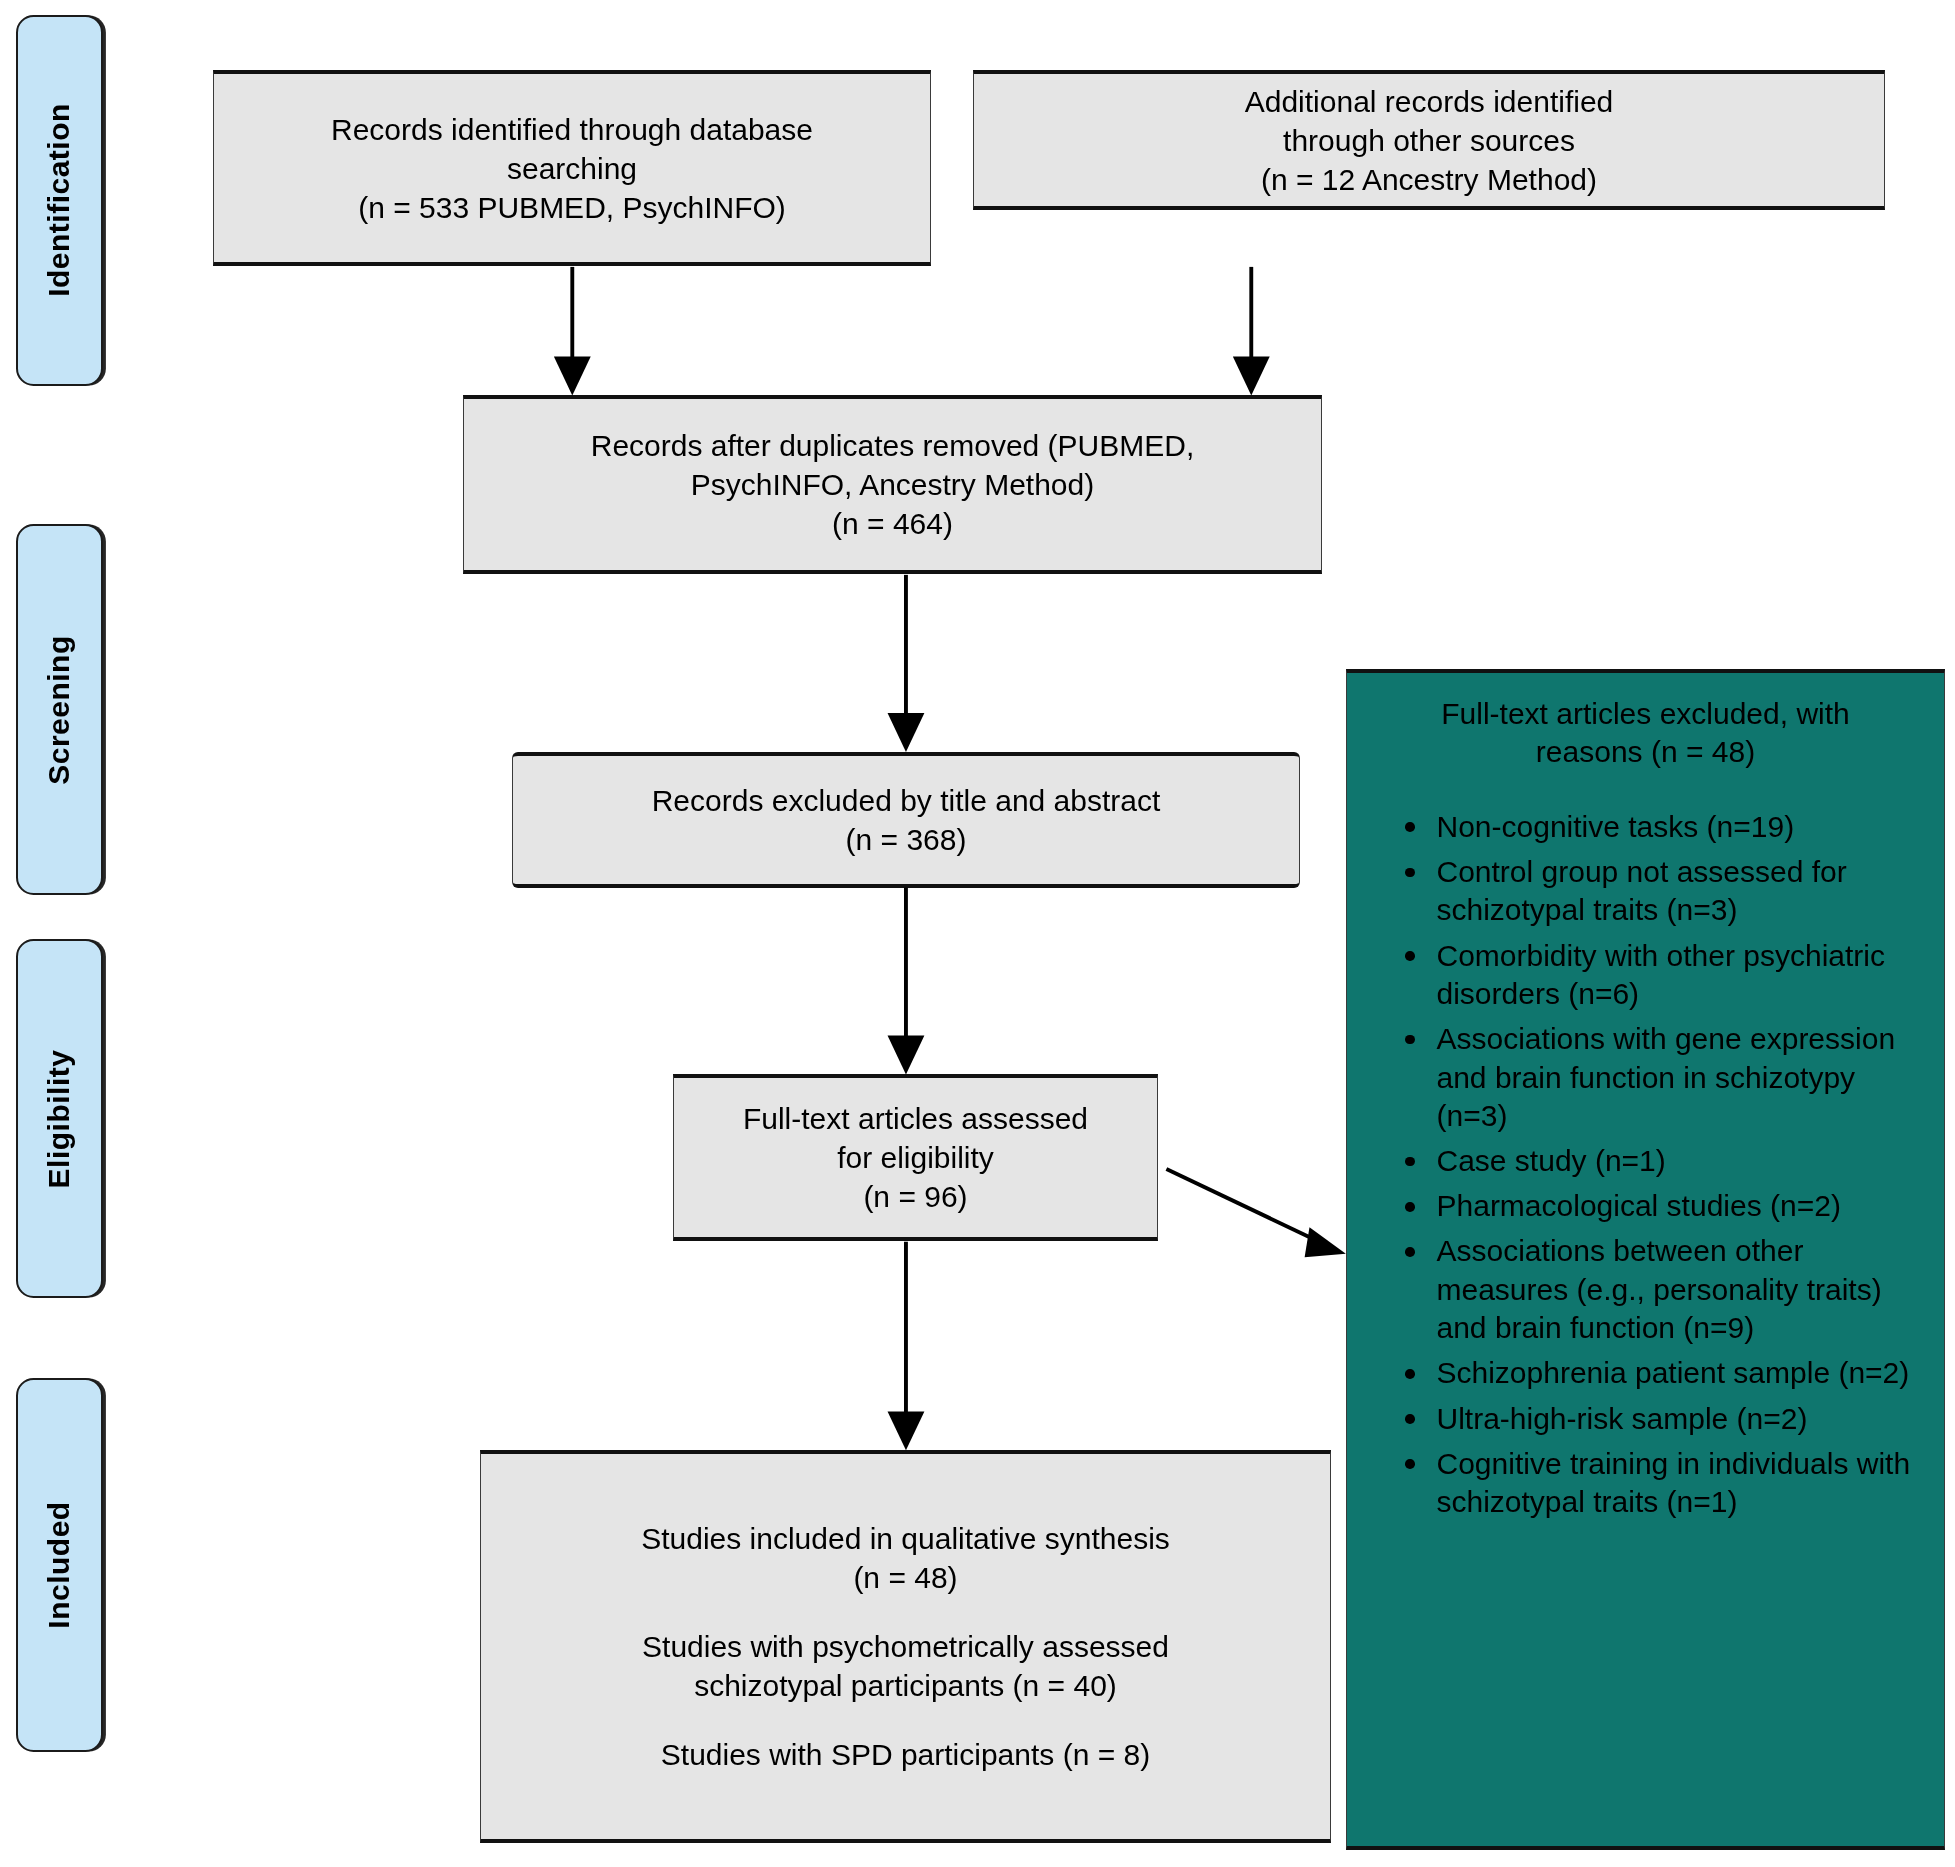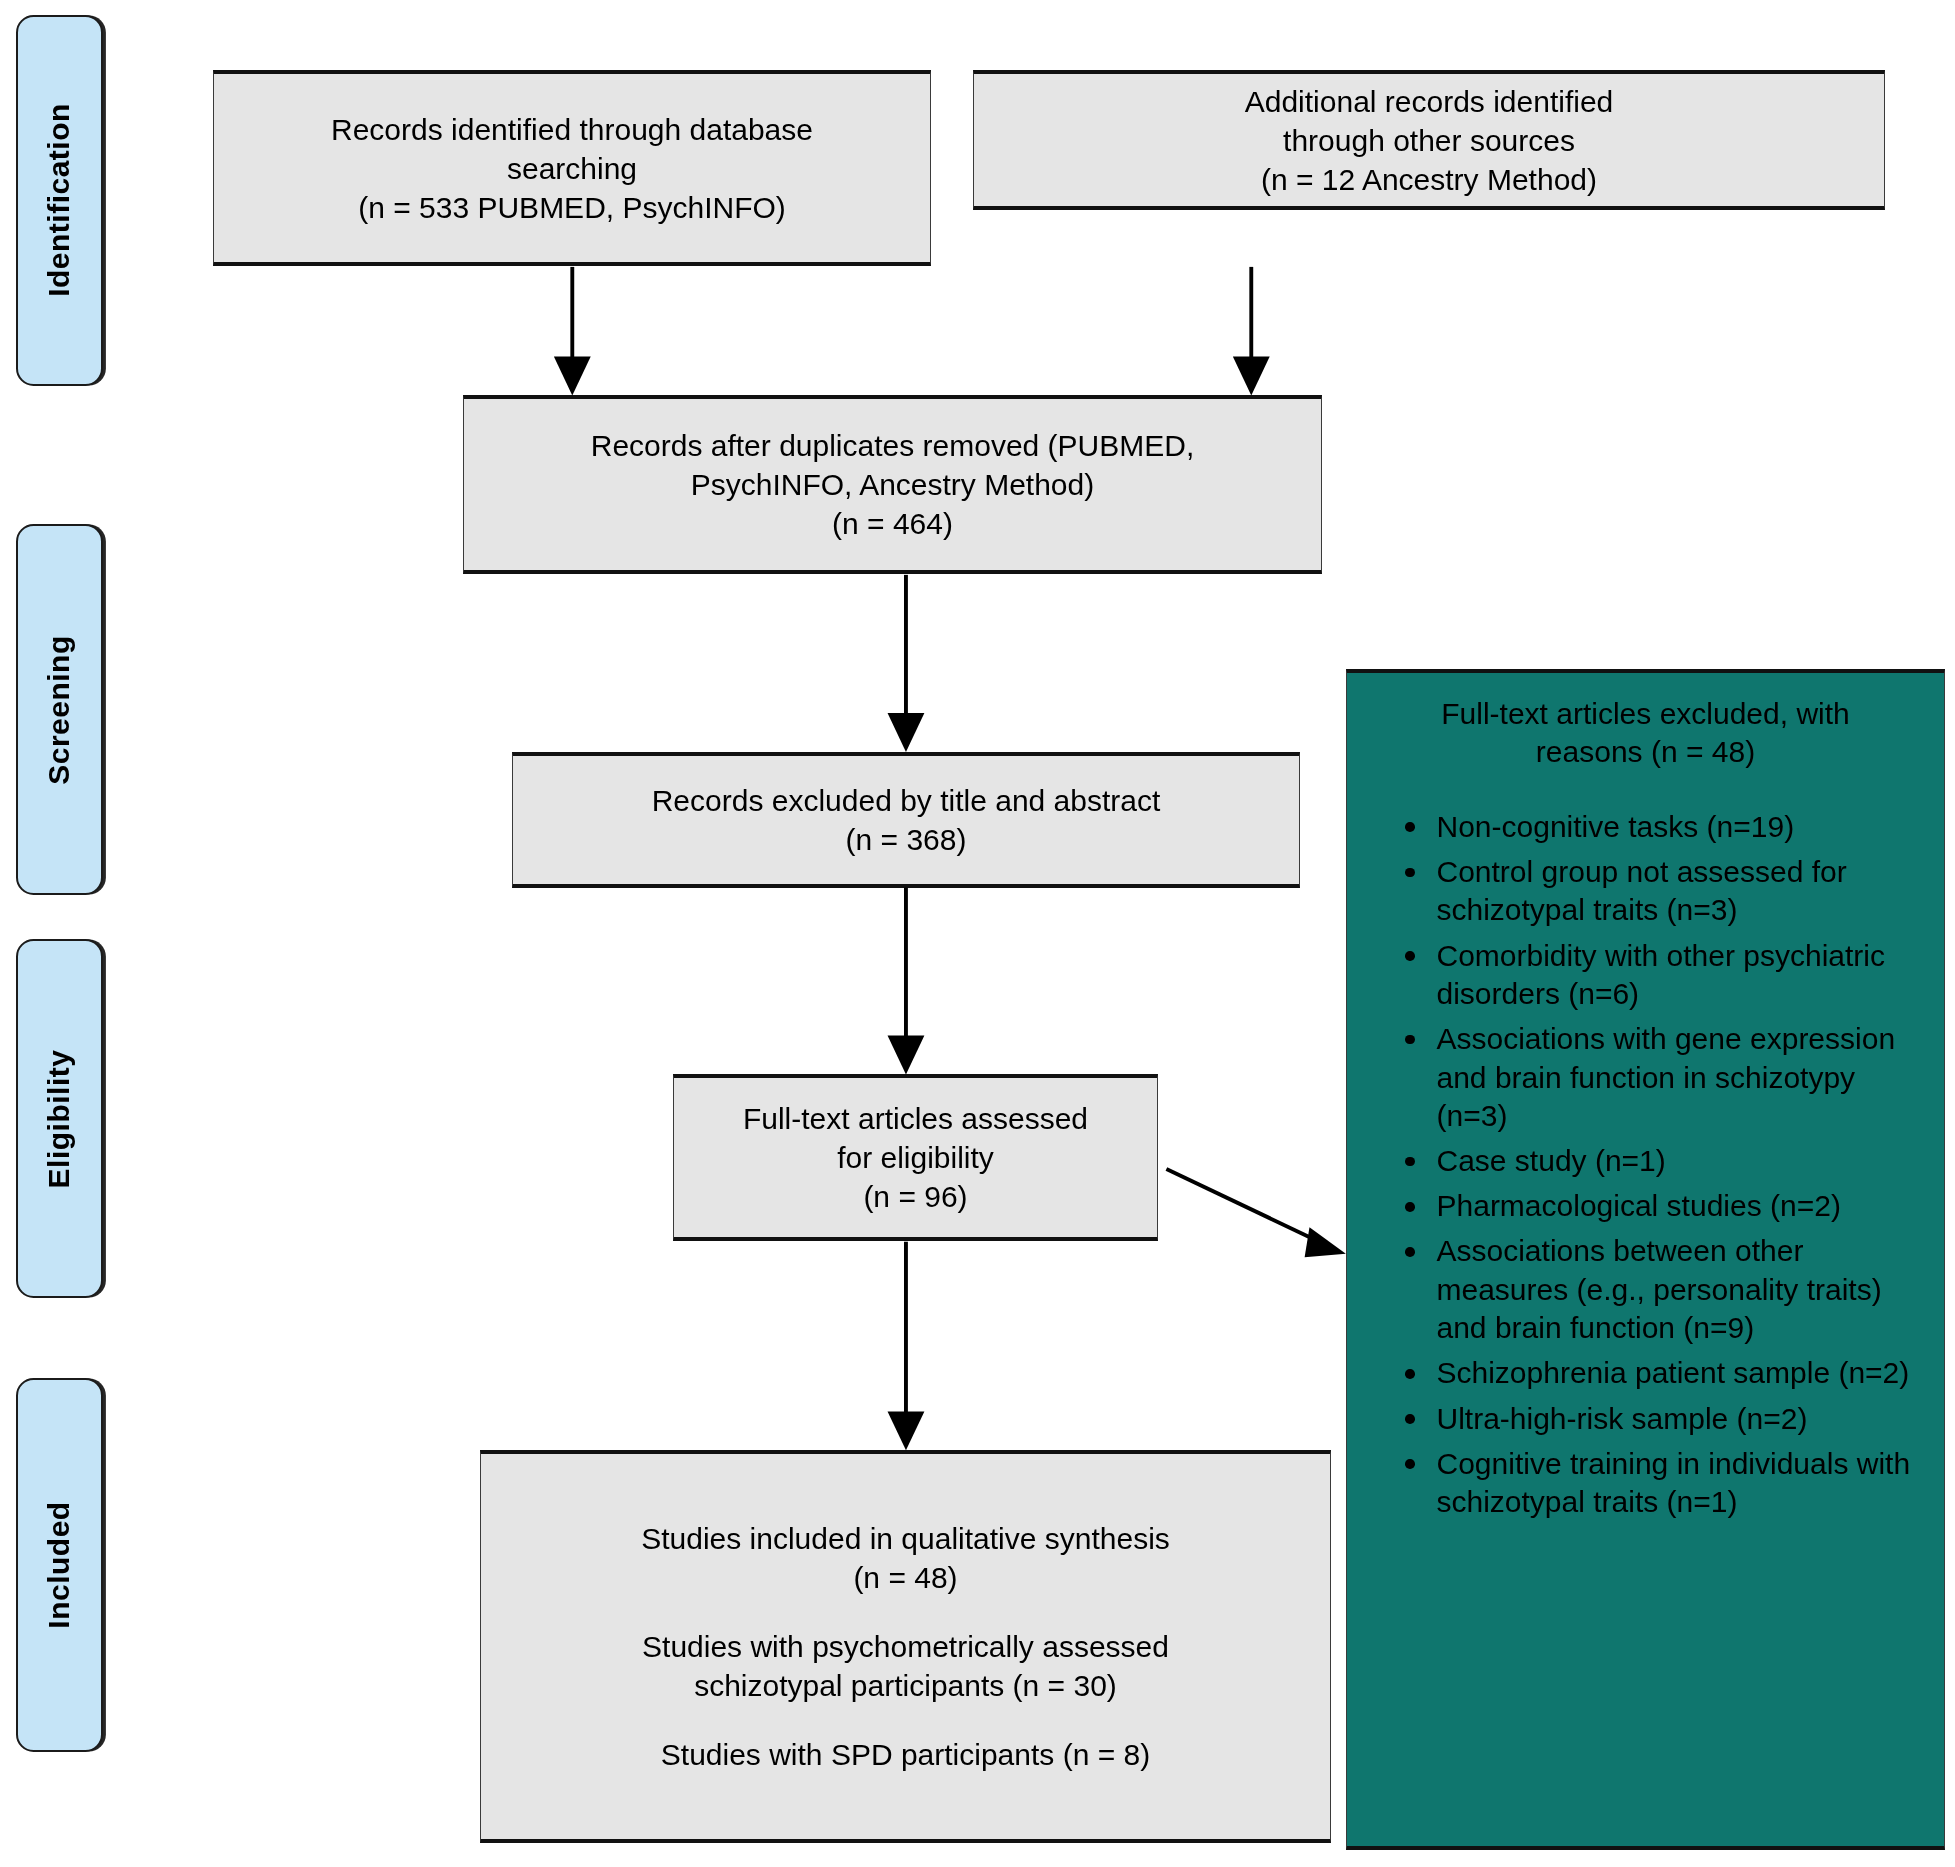--- a/index.html
+++ b/index.html
@@ -152,37 +152,37 @@
 through other sources
 (n = 12 Ancestry Method)</span>
   </div>
 
   <div class="flow-box" style="left:463px; top:395px; width:859px; height:179px;">
     <span class="line">Records after duplicates removed (PUBMED,
 PsychINFO, Ancestry Method)
 (n = 464)</span>
   </div>
 
-  <div class="flow-box" style="left:512px; top:752px; width:788px; height:136px;">
+  <div class="flow-box" style="left:512px; top:752px; width:788px; height:136px;border-radius:6px;">
     <span class="line">Records excluded by title and abstract
 (n = 368)</span>
   </div>
 
   <div class="flow-box" style="left:673px; top:1074px; width:485px; height:167px;">
     <span class="line">Full-text articles assessed
 for eligibility
 (n = 96)</span>
   </div>
 
   <div class="flow-box" style="left:480px; top:1450px; width:851px; height:393px;">
     <span class="line">Studies included in qualitative synthesis
 (n = 48)</span>
     <span class="gap"></span>
     <span class="line">Studies with psychometrically assessed
-schizotypal participants (n = 30)</span>
+schizotypal participants (n = 40)</span>
     <span class="gap"></span>
     <span class="line">Studies with SPD participants (n = 8)</span>
   </div>
 
   <div id="exclusion-box" style="left:1346px; top:669px; width:599px; height:1181px;">
     <span class="excl-title">Full-text articles excluded, with
 reasons (n = 48)</span>
     <ul>
       <li>
         <span class="bullet-dot"></span>

